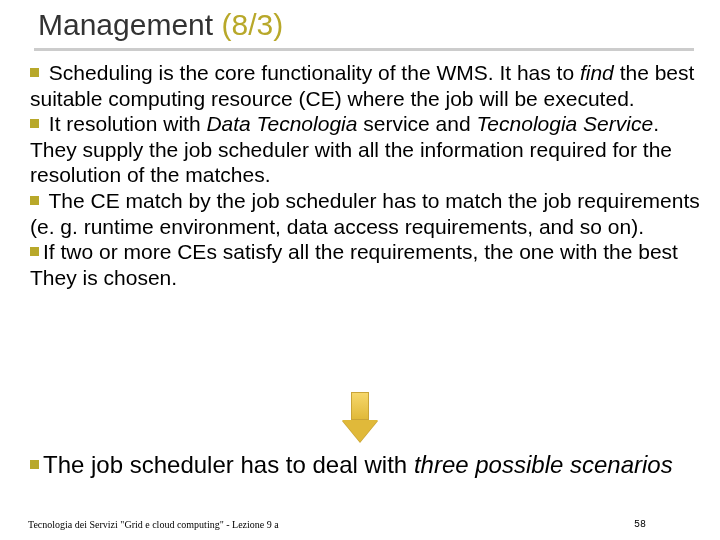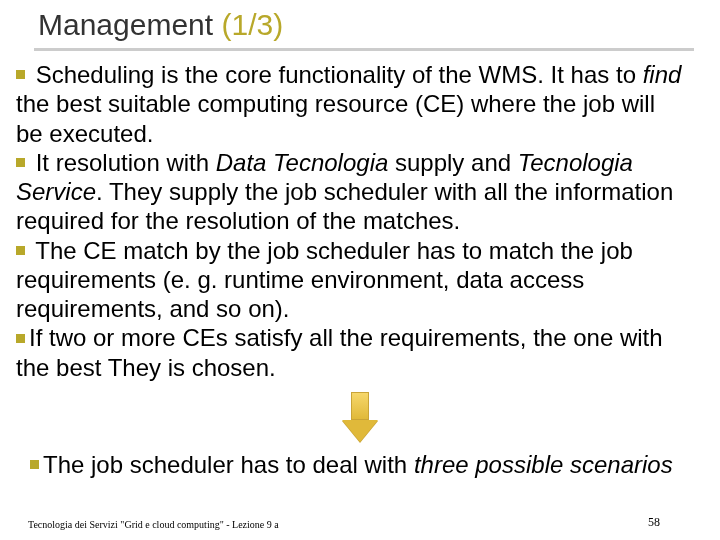--- a/index.html
+++ b/index.html
@@ -1,49 +1,49 @@
 <!DOCTYPE html>
 <html><head>
 <meta charset="utf-8">
 <style>
   * { margin: 0; padding: 0; box-sizing: border-box; }
   html, body { width: 720px; height: 540px; font-family: Arial, Helvetica, sans-serif; background: #fff; color: #000; }
   .slide { position: relative; width: 720px; height: 540px; }
   .title { position: absolute; left: 38px; top: 8px; font-size: 30px; color: #333; }
   .title .accent { color: #b8a82a; }
   .underline { position: absolute; left: 34px; top: 48px; width: 660px; height: 3px; background: #ccc; }
-  .body { position: absolute; left: 16px; top: 60px; width: 670px; font-size: 24px; line-height: 1.22; }
+  .body { position: absolute; left: 30px; top: 60px; width: 670px; font-size: 21px; line-height: 1.22; }
   .bul { display: block; margin-bottom: 0; }
   .sq { display: inline-block; width: 9px; height: 9px; background: #b8a82a; vertical-align: middle; margin-right: 4px; position: relative; top: -2px; }
   .em { font-style: italic; }
   .arrow-wrap { position: absolute; left: 0; width: 720px; top: 392px; text-align: center; }
   .arrow { display: inline-block; }
   .arrow .shaft { width: 18px; height: 28px; background: linear-gradient(#f6d76b, #e0b93a); margin: 0 auto; border: 1px solid #c9a437; }
   .arrow .head { width: 0; height: 0; border-left: 18px solid transparent; border-right: 18px solid transparent; border-top: 22px solid #e0b93a; margin: 0 auto; filter: drop-shadow(0 1px 0 #c9a437); }
   .closing { position: absolute; left: 30px; top: 450px; width: 670px; font-size: 24px; line-height: 1.22; }
   .footer-left { position: absolute; left: 28px; bottom: 10px; font-family: "Times New Roman", serif; font-size: 10px; color: #000; }
-  .footer-right { position: absolute; right: 60px; bottom: 10px; font-family: Liberation Serif, serif; font-size: 12px; color: #000; }
+  .footer-right { position: absolute; right: 74px; bottom: 10px; font-family: Liberation Mono, monospace; font-size: 10px; color: #000; }
 </style>
 </head>
 <body>
 
 <div class="slide">
 
   <div class="title">
     <span>Management</span>
-    <span class="accent">(1/3)</span>
+    <span class="accent">(8/3)</span>
   </div>
   <div class="underline"></div>
 
   <div class="body">
     <span class="bul">
       <span class="sq"></span><span> Scheduling is the core functionality of  the WMS. It has to </span><span class="em">find</span><span> the best suitable computing resource (CE) where the job will be executed.</span>
     </span>
     <span class="bul">
-      <span class="sq"></span><span> It resolution with </span><span class="em">Data Tecnologia</span><span> supply and </span><span class="em">Tecnologia Service</span><span>. They supply the job scheduler with all the information required for the resolution of the matches.</span>
+      <span class="sq"></span><span> It resolution with </span><span class="em">Data Tecnologia</span><span> service and </span><span class="em">Tecnologia Service</span><span>. They supply the job scheduler with all the information required for the resolution of the matches.</span>
     </span>
     <span class="bul">
       <span class="sq"></span><span> The CE match by the job scheduler has to match the job requirements (e. g. runtime environment, data access requirements, and so on).</span>
     </span>
     <span class="bul">
       <span class="sq"></span><span>If  two or more CEs satisfy all the requirements, the one with the best They is chosen.</span>
     </span>
   </div>
 
   <div class="arrow-wrap">

